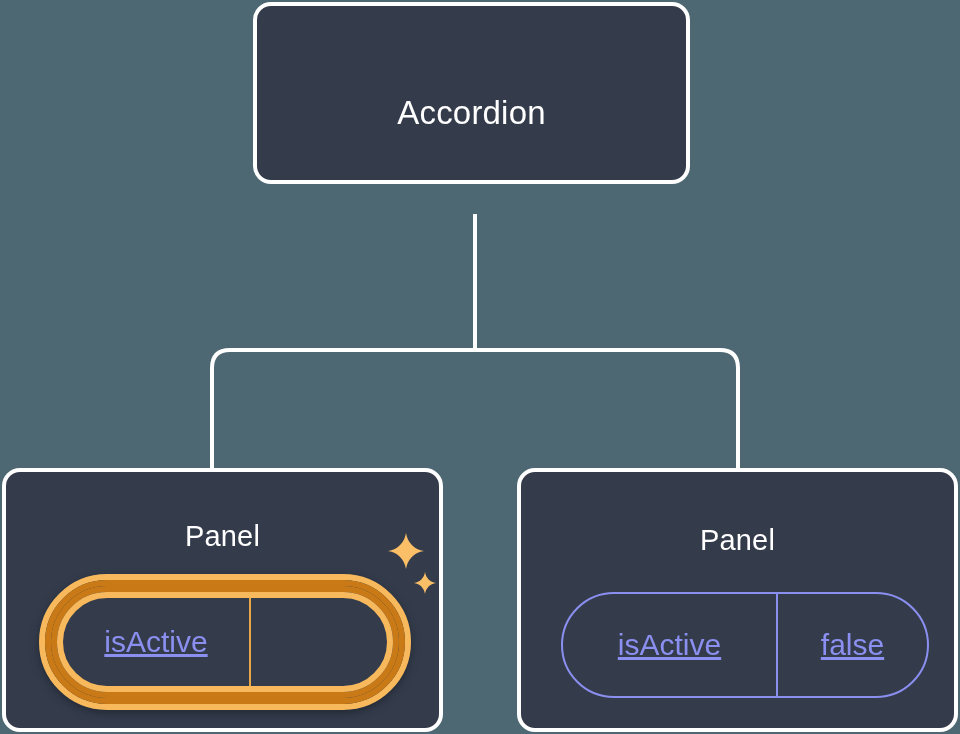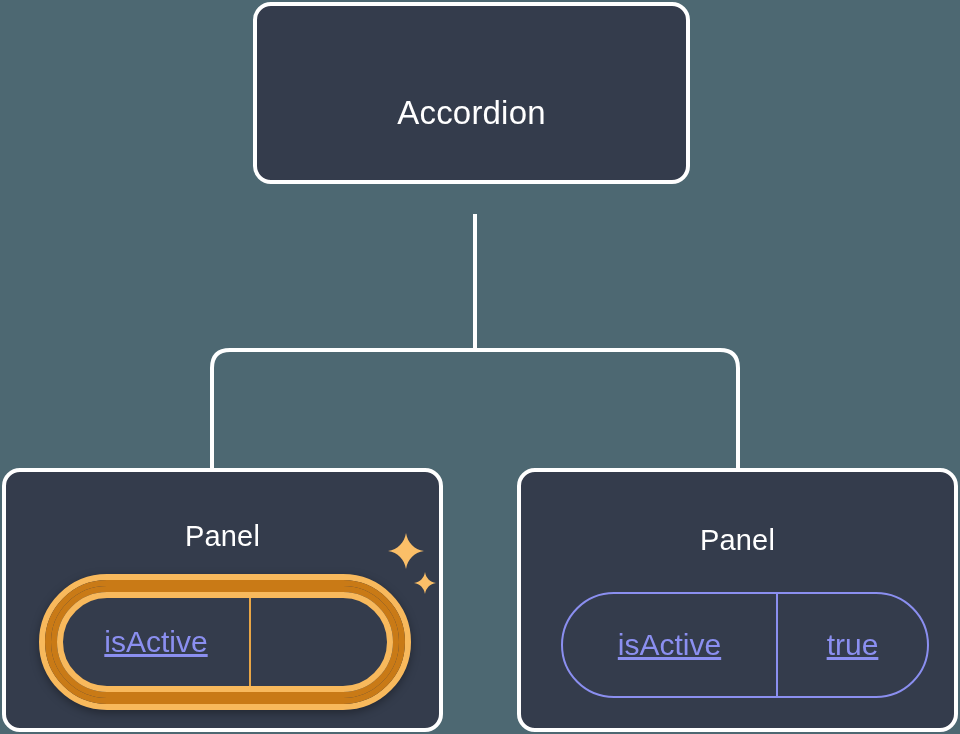--- a/index.html
+++ b/index.html
@@ -234,17 +234,17 @@
   </svg>
   <svg class="sparkle" id="sparkle-small" viewBox="0 0 24 24" fill="currentColor">
     <path d="M12 0 C13.1 6.6 17.4 10.9 24 12 C17.4 13.1 13.1 17.4 12 24 C10.9 17.4 6.6 13.1 0 12 C6.6 10.9 10.9 6.6 12 0 Z"></path>
   </svg>
 
   <div class="node" id="node-panel-right">
     <div class="node-title">Panel</div>
 
     <div class="pill plain">
       <div class="pill-cell pill-key">isActive</div>
-      <div class="pill-cell pill-val">true</div>
+      <div class="pill-cell pill-val">false</div>
     </div>
   </div>
 
 </div>
 
 </body></html>

